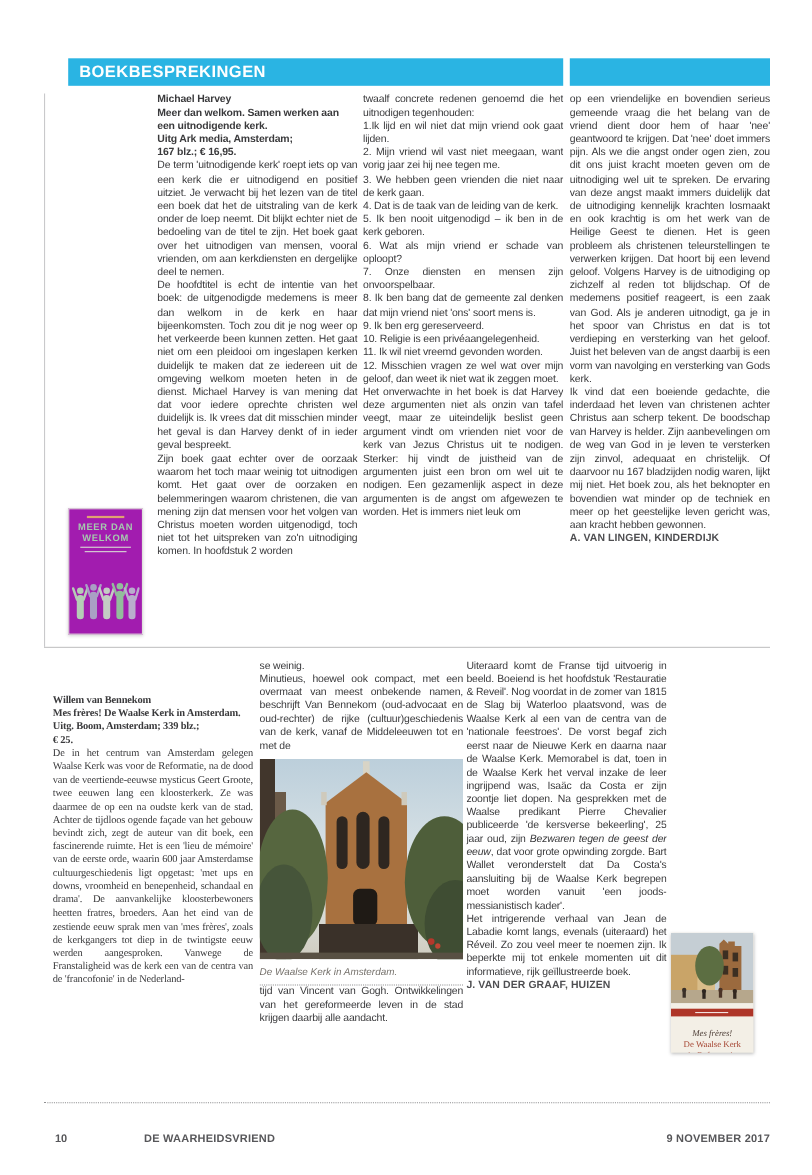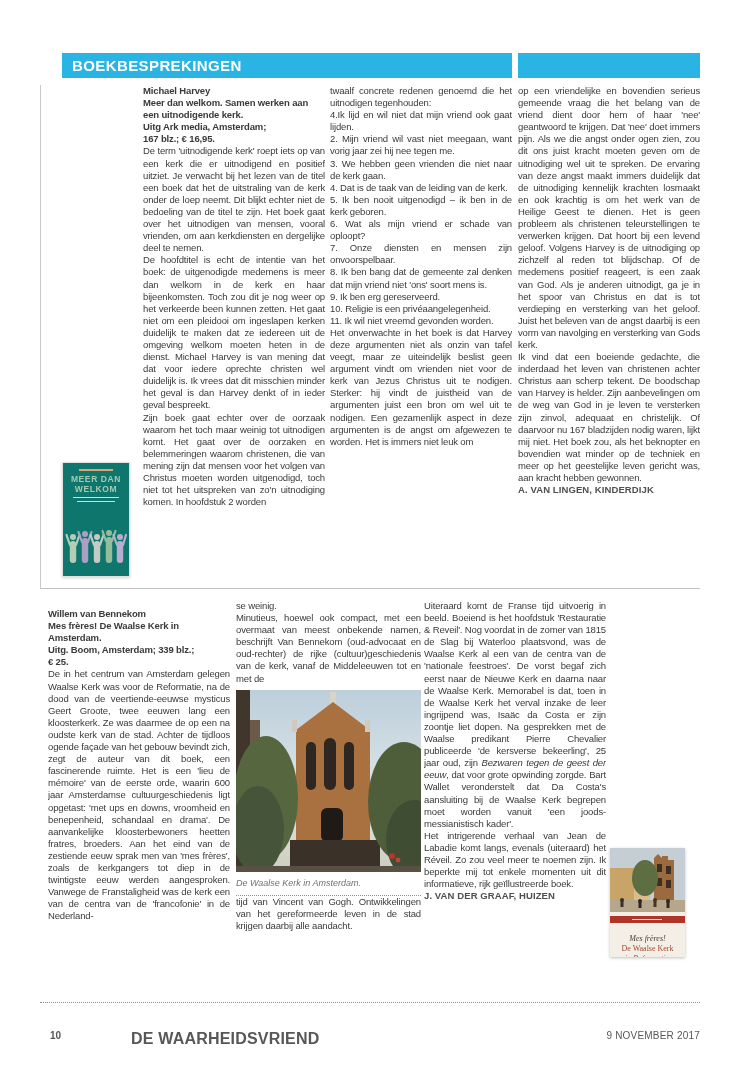--- a/index.html
+++ b/index.html
@@ -21,29 +21,29 @@
   .hline { position:absolute; left:40px; top:588px; width:660px; height:1px; background:#c2c2c4; }
   .dotted { border-top:1px dotted #8f8f91; height:0; }
   .footer-dotted { position:absolute; left:40px; top:1002px; width:660px; }
   
   .col { position:absolute; text-align:justify; font-size:9.5px; line-height:12.1px; letter-spacing:-.15px; }
   .col p { margin:0; }
   .meta { font-weight:bold; text-align:left; }
   .tcol1 { left:143px; top:85px;  width:182px; height:500px; overflow:hidden; }
   .tcol2 { left:330px; top:85px;  width:182px; height:500px; overflow:hidden; }
   .tcol3 { left:518px; top:85px;  width:182px; height:500px; overflow:hidden; }
-  .bcol1 { left:48px;  top:608px; width:182px; height:400px; overflow:hidden; }
+  .bcol1 { left:48px;  top:631px; width:182px; height:400px; overflow:hidden;font-family:Liberation Serif, serif; }
   .bcol2 { left:236px; top:600px; width:185px; height:400px; overflow:hidden; }
   .bcol3 { left:424px; top:600px; width:182px; height:400px; overflow:hidden; }
   .byline { font-weight:bold; color:#4f4f52; text-align:left; font-size:9.5px; letter-spacing:.1px; }
   .italic { font-style:italic; }
   
   .cover1 {
     position:absolute; left:62px; top:462px; width:68px; height:115px;
-    background:#0f766e; border:1px solid #e1e1dd; box-shadow:0 1px 3px rgba(0,0,0,.18);
+    background:#a21caf; border:1px solid #e1e1dd; box-shadow:0 1px 3px rgba(0,0,0,.18);
     box-sizing:border-box; text-align:center;
   }
   .cover1 .tinybar { height:2px; width:34px; background:#e0a270; margin:6px auto 4px auto; }
   .cover1 .c1title {
     width:52px; margin:0 auto; color:#a5c9ae; font-weight:bold;
     font-size:8.5px; line-height:9.5px; letter-spacing:.6px;
   }
   .cover1 .graybar { height:1.5px; background:#d9d9d4; margin:2.5px auto; }
   .cover1 svg { position:absolute; left:2px; bottom:3px; }
   
@@ -57,22 +57,22 @@
     background:#f3efe6; box-shadow:0 1px 3px rgba(0,0,0,.25);
     box-sizing:border-box; overflow:hidden;
   }
   .cover2 .redband { height:7px; background:#ae3528; position:relative; }
   .cover2 .redband .wbar { position:absolute; left:22px; top:3px; width:30px; height:1px; background:rgba(255,255,255,.85); }
   .cover2 .c2text { text-align:center; font-family:"Liberation Serif","DejaVu Serif",serif; padding-top:11px; }
   .cover2 .c2t1 { font-style:italic; color:#4a3b33; font-size:8px; line-height:10px; }
   .cover2 .c2t2 { color:#a64734; font-size:8px; line-height:9.5px; }
   
   .footer-num  { position:absolute; left:50px;  top:1030px; font-weight:bold; font-size:10px; color:#57575a;text-align:right; }
-  .footer-mag  { position:absolute; left:131px; top:1030px; font-weight:bold; font-size:16px; color:#57575a; letter-spacing:.2px; }
-  .footer-date { position:absolute; right:38px; top:1030px; font-weight:normal; font-size:10px; color:#57575a; letter-spacing:.2px; }
+  .footer-mag  { position:absolute; left:131px; top:1030px; font-weight:bold; font-size:10px; color:#57575a; letter-spacing:.2px; }
+  .footer-date { position:absolute; right:38px; top:1030px; font-weight:bold; font-size:10px; color:#57575a; letter-spacing:.2px; }
 </style>
 </head>
 <body>
 
 <div class="page">
 
   <div class="band band-left"></div>
   <div class="band band-right"></div>
   <div class="band-title">BOEKBESPREKINGEN</div>
 
@@ -86,31 +86,32 @@
       <div>Uitg Ark media, Amsterdam;</div>
       <div>167 blz.; € 16,95.</div>
     </div>
     <p>De term 'uitnodigende kerk' roept iets op van een kerk die er uitnodigend en positief uitziet. Je verwacht bij het lezen van de titel een boek dat het de uitstraling van de kerk onder de loep neemt. Dit blijkt echter niet de bedoeling van de titel te zijn. Het boek gaat over het uitnodigen van mensen, vooral vrienden, om aan kerkdiensten en dergelijke deel te nemen.</p>
     <p>De hoofdtitel is echt de intentie van het boek: de uitgenodigde medemens is meer dan welkom in de kerk en haar bijeenkomsten. Toch zou dit je nog weer op het verkeerde been kunnen zetten. Het gaat niet om een pleidooi om ingeslapen kerken duidelijk te maken dat ze iedereen uit de omgeving welkom moeten heten in de dienst. Michael Harvey is van mening dat dat voor iedere oprechte christen wel duidelijk is. Ik vrees dat dit misschien minder het geval is dan Harvey denkt of in ieder geval bespreekt.</p>
     <p>Zijn boek gaat echter over de oorzaak waarom het toch maar weinig tot uitnodigen komt. Het gaat over de oorzaken en belemmeringen waarom christenen, die van mening zijn dat mensen voor het volgen van Christus moeten worden uitgenodigd, toch niet tot het uitspreken van zo'n uitnodiging komen. In hoofdstuk 2 worden</p>
   </div>
 
   <div class="col tcol2">
     <p>twaalf concrete redenen genoemd die het uitnodigen tegenhouden:</p>
-    <p>4.Ik lijd en wil niet dat mijn vriend ook gaat lijden.</p>
+    <p>1.Ik lijd en wil niet dat mijn vriend ook gaat lijden.</p>
     <p>2. Mijn vriend wil vast niet meegaan, want vorig jaar zei hij nee tegen me.</p>
     <p>3. We hebben geen vrienden die niet naar de kerk gaan.</p>
     <p>4. Dat is de taak van de leiding van de kerk.</p>
     <p>5. Ik ben nooit uitgenodigd – ik ben in de kerk geboren.</p>
     <p>6. Wat als mijn vriend er schade van oploopt?</p>
     <p>7. Onze diensten en mensen zijn onvoorspelbaar.</p>
     <p>8. Ik ben bang dat de gemeente zal denken dat mijn vriend niet 'ons' soort mens is.</p>
     <p>9. Ik ben erg gereserveerd.</p>
     <p>10. Religie is een privéaangelegenheid.</p>
     <p>11. Ik wil niet vreemd gevonden worden.</p>
+    <p>12. Misschien vragen ze wel wat over mijn geloof, dan weet ik niet wat ik zeggen moet.</p>
     <p>Het onverwachte in het boek is dat Harvey deze argumenten niet als onzin van tafel veegt, maar ze uiteindelijk beslist geen argument vindt om vrienden niet voor de kerk van Jezus Christus uit te nodigen. Sterker: hij vindt de juistheid van de argumenten juist een bron om wel uit te nodigen. Een gezamenlijk aspect in deze argumenten is de angst om afgewezen te worden. Het is immers niet leuk om</p>
   </div>
 
   <div class="col tcol3">
     <p>op een vriendelijke en bovendien serieus gemeende vraag die het belang van de vriend dient door hem of haar 'nee' geantwoord te krijgen. Dat 'nee' doet immers pijn. Als we die angst onder ogen zien, zou dit ons juist kracht moeten geven om de uitnodiging wel uit te spreken. De ervaring van deze angst maakt immers duidelijk dat de uitnodiging kennelijk krachten losmaakt en ook krachtig is om het werk van de Heilige Geest te dienen. Het is geen probleem als christenen teleurstellingen te verwerken krijgen. Dat hoort bij een levend geloof. Volgens Harvey is de uitnodiging op zichzelf al reden tot blijdschap. Of de medemens positief reageert, is een zaak van God. Als je anderen uitnodigt, ga je in het spoor van Christus en dat is tot verdieping en versterking van het geloof. Juist het beleven van de angst daarbij is een vorm van navolging en versterking van Gods kerk.</p>
     <p>Ik vind dat een boeiende gedachte, die inderdaad het leven van christenen achter Christus aan scherp tekent. De boodschap van Harvey is helder. Zijn aanbevelingen om de weg van God in je leven te versterken zijn zinvol, adequaat en christelijk. Of daarvoor nu 167 bladzijden nodig waren, lijkt mij niet. Het boek zou, als het beknopter en bovendien wat minder op de techniek en meer op het geestelijke leven gericht was, aan kracht hebben gewonnen.</p>
     <div class="byline">A. VAN LINGEN, KINDERDIJK</div>
   </div>
 
   <div class="cover1">

